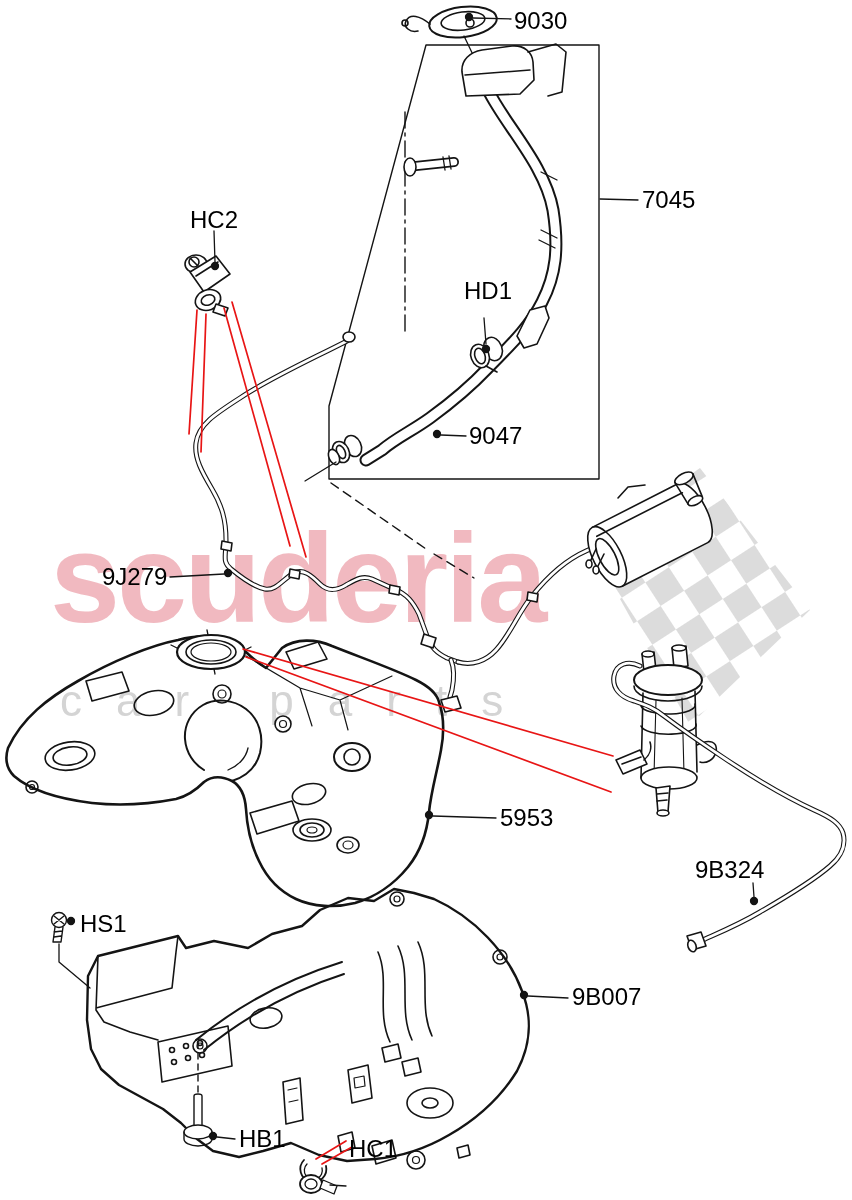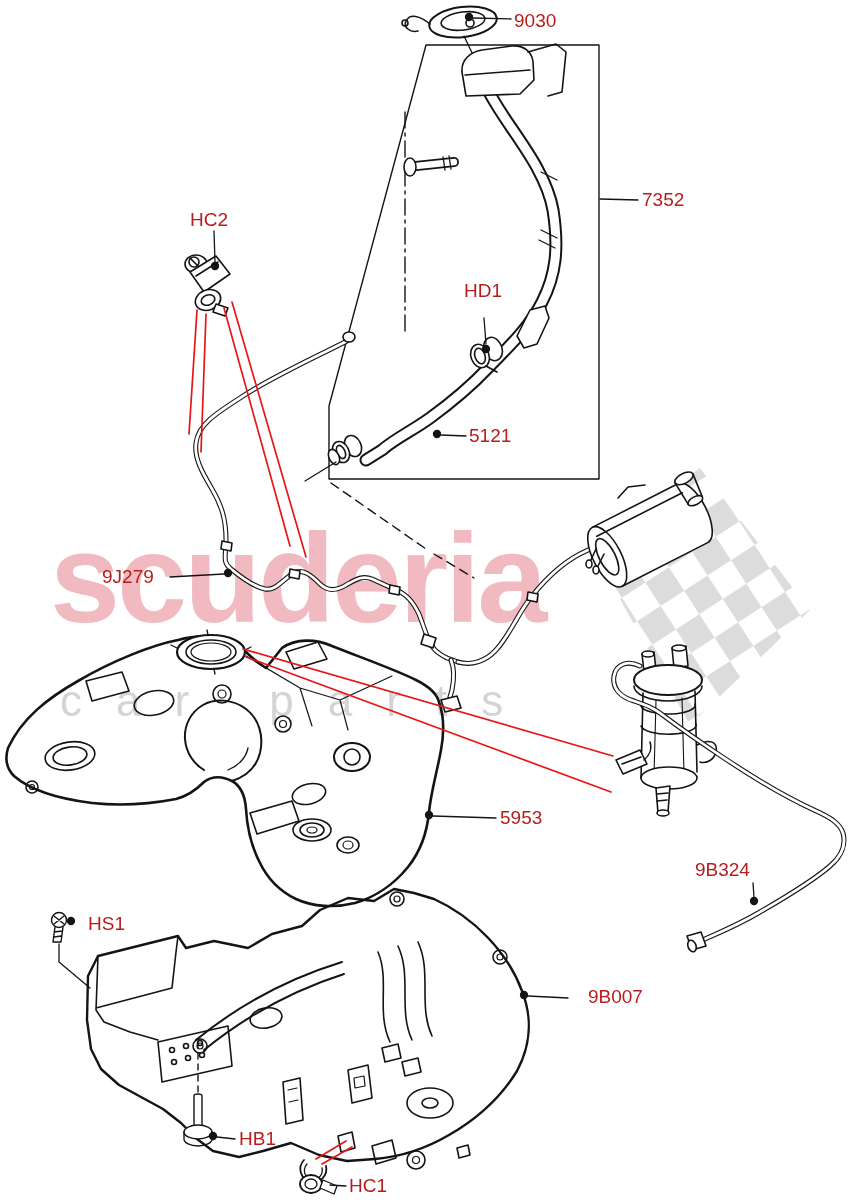--- a/index.html
+++ b/index.html
@@ -1,19 +1,19 @@
 <!DOCTYPE html>
 <html><head>
 <meta charset="utf-8">
 <style>
   html,body{margin:0;padding:0;background:#ffffff;}
   #stage{position:relative;width:852px;height:1200px;background:#ffffff;overflow:hidden;
          font-family:"Liberation Sans", sans-serif;}
   #diagram-svg{position:absolute;left:0;top:0;}
-  .part-label{position:absolute;font-size:19px;line-height:28px;color:#b91c1c;
+  .part-label{position:absolute;font-size:24px;line-height:28px;color:#000000;
               font-family:"Liberation Sans", sans-serif;white-space:nowrap;cursor:pointer;}
   .wm-brand{font-family:"Liberation Sans", sans-serif;font-weight:bold;}
   .wm-tag{font-family:"Liberation Sans", sans-serif;}
 </style>
 </head>
 <body>
 
 <div id="stage">
 
 <svg id="diagram-svg" width="852" height="1200" viewBox="0 0 852 1200">
@@ -259,25 +259,25 @@
       <circle cx="524" cy="995" r="3.5" fill="#141414"></circle>
       <path d="M528,996 L568,998"></path>
       <circle cx="213" cy="1136" r="3.5" fill="#141414"></circle>
       <path d="M217,1137 L235,1139"></path>
       <path d="M330,1185 L346,1186"></path>
     </g>
   </g>
 </svg>
 
 <div class="part-label" style="left:514px;top:7px">9030</div>
-<div class="part-label" style="left:642px;top:186px">7352</div>
+<div class="part-label" style="left:642px;top:186px">7045</div>
 <div class="part-label" style="left:190px;top:206px">HC2</div>
 <div class="part-label" style="left:464px;top:277px">HD1</div>
-<div class="part-label" style="left:469px;top:422px">5121</div>
+<div class="part-label" style="left:469px;top:422px">9047</div>
 <div class="part-label" style="left:102px;top:563px">9J279</div>
 <div class="part-label" style="left:500px;top:804px">5953</div>
 <div class="part-label" style="left:695px;top:856px">9B324</div>
-<div class="part-label" style="left:88px;top:910px">HS1</div>
-<div class="part-label" style="left:588px;top:983px">9B007</div>
+<div class="part-label" style="left:80px;top:910px">HS1</div>
+<div class="part-label" style="left:572px;top:983px">9B007</div>
 <div class="part-label" style="left:239px;top:1125px">HB1</div>
-<div class="part-label" style="left:349px;top:1172px">HC1</div>
+<div class="part-label" style="left:349px;top:1135px">HC1</div>
 
 </div>
 
 </body></html>

